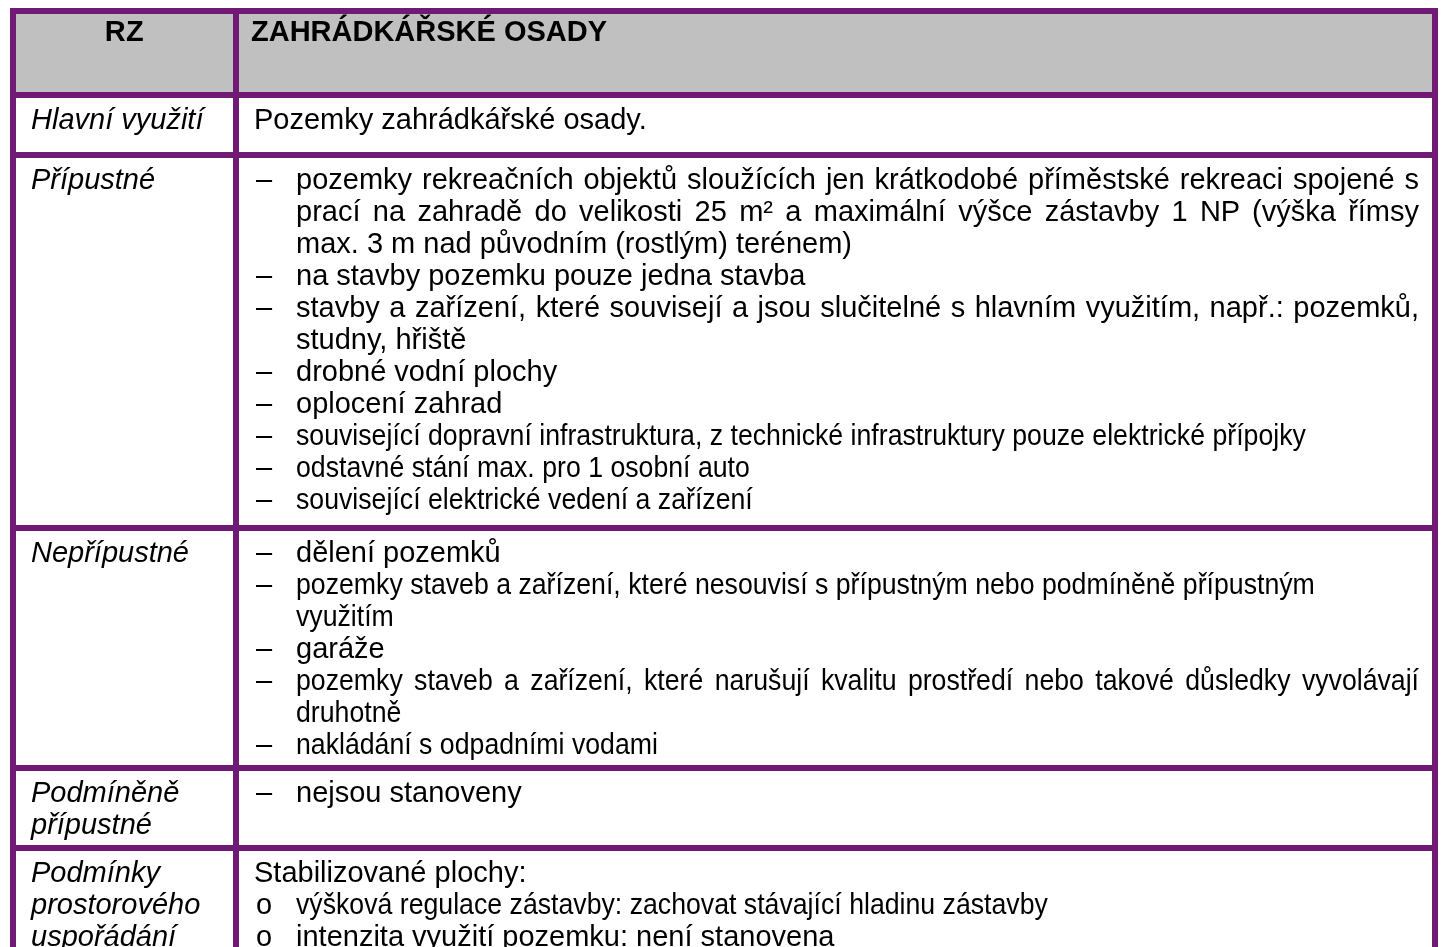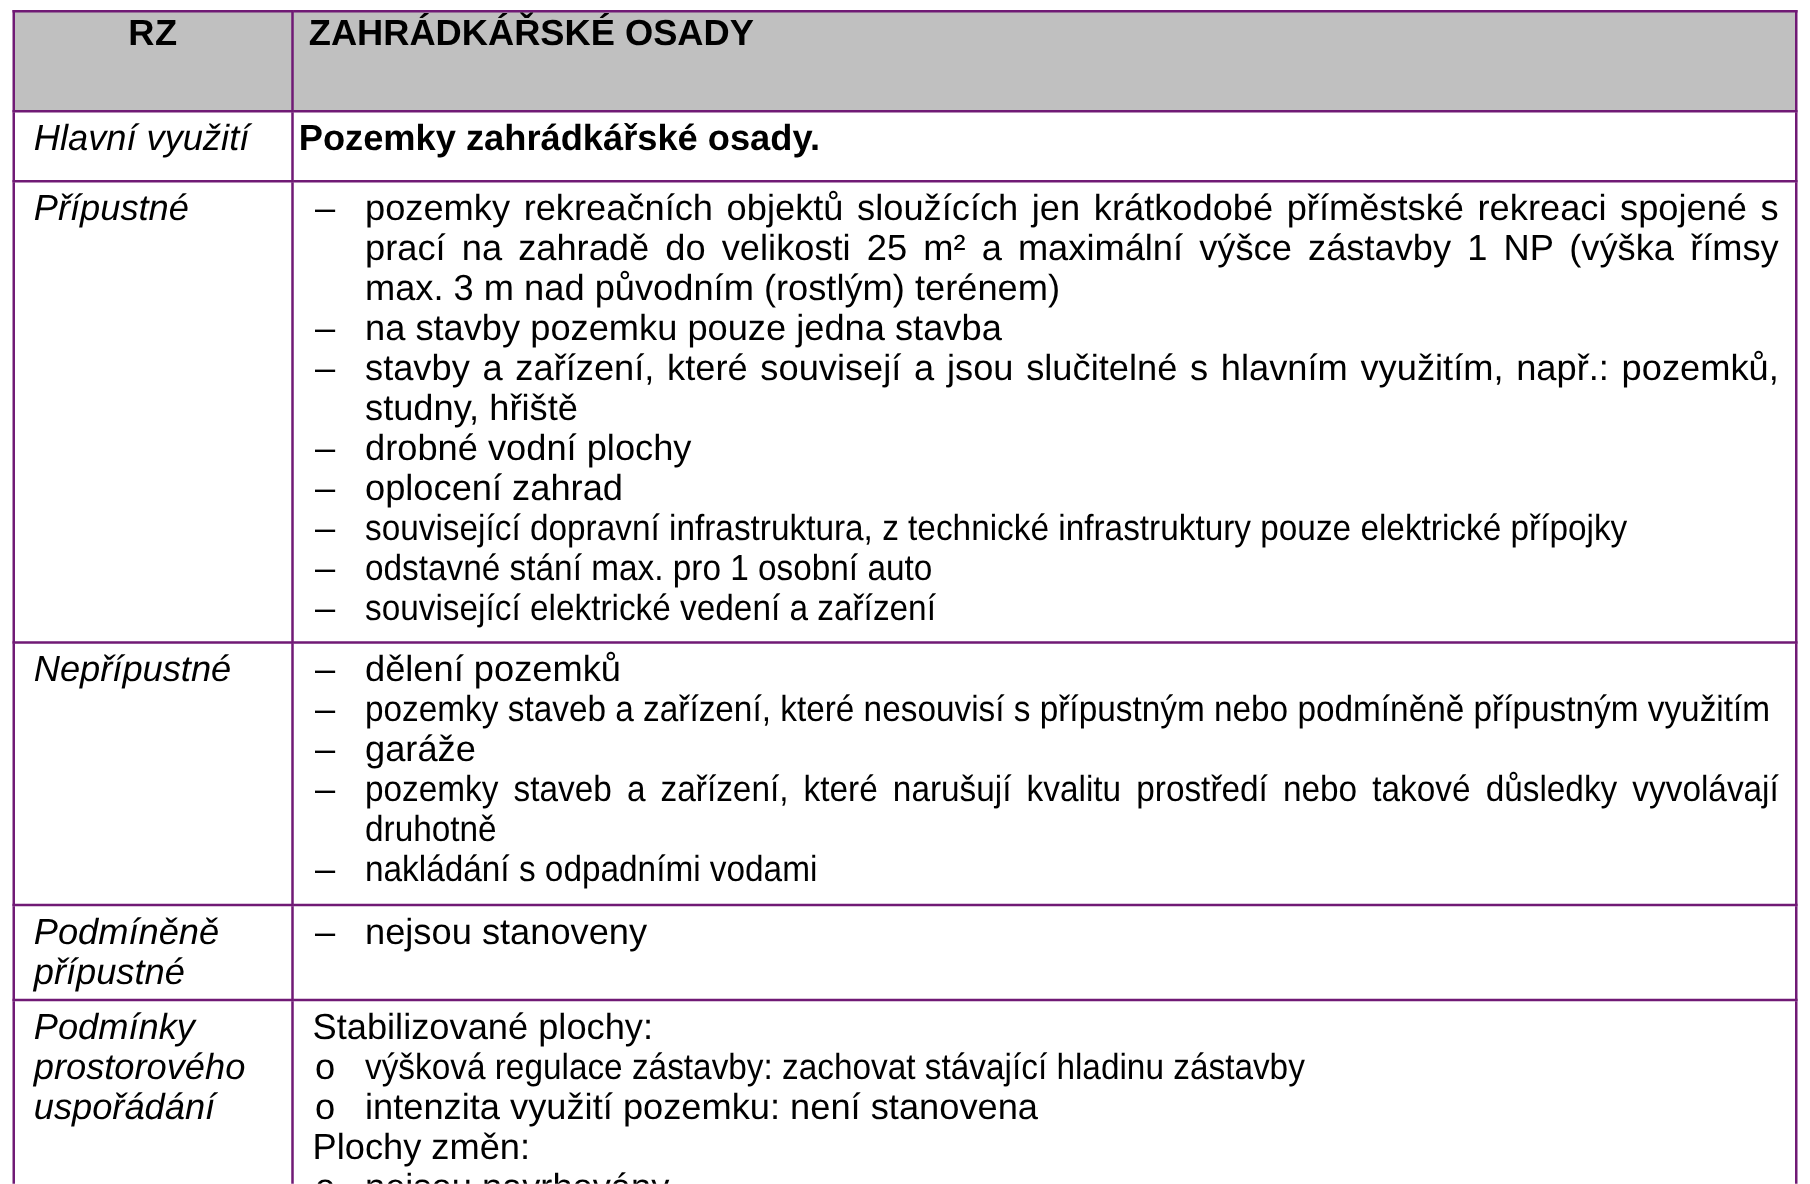--- a/index.html
+++ b/index.html
@@ -16,21 +16,21 @@
   }
   .page {
     padding: 8px 10px;
   }
   table.zoning-table {
     border-collapse: collapse;
     table-layout: fixed;
     width: 1428px;
   }
   table.zoning-table td {
-    border: 2px solid #701a75;
+    border: 6px solid #701a75;
     vertical-align: top;
     font-size: 29px;
     line-height: 32px;
   }
   
   td.header-cell {
     background: #c0c0c0;
     height: 76px;
     vertical-align: middle;
     font-weight: bold;
@@ -72,22 +72,21 @@
   }
   .li-text.just {
     text-align: justify;
   }
   .li-text.cond {
     transform: scaleX(0.92);
     transform-origin: 0 0;
     width: 108.7%;
   }
   .plain {
-    margin-left: 4px;
-    font-weight: bold;
+    margin-left: 15px;
   }
   .subheading {
     margin-left: 15px;
   }
 </style>
 </head>
 <body>
 
 <div class="page">
   <table class="zoning-table">

